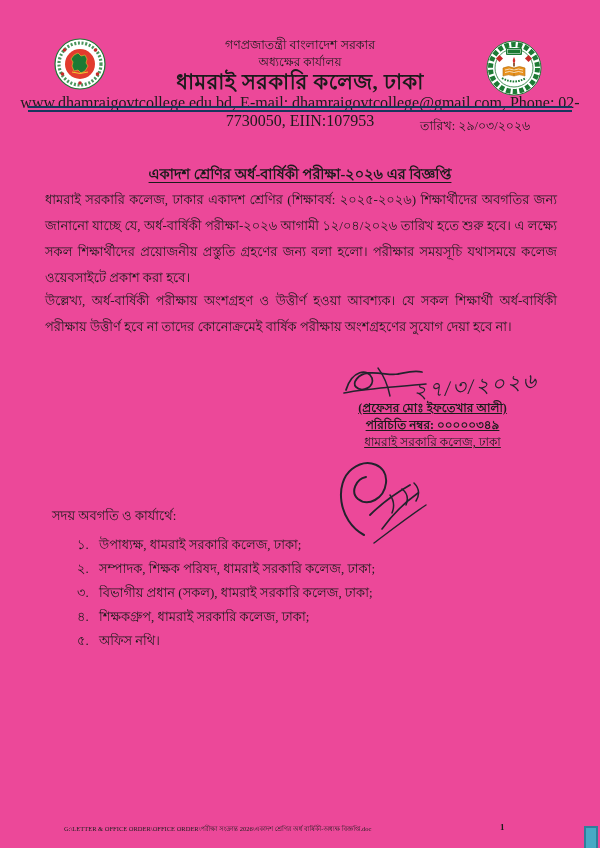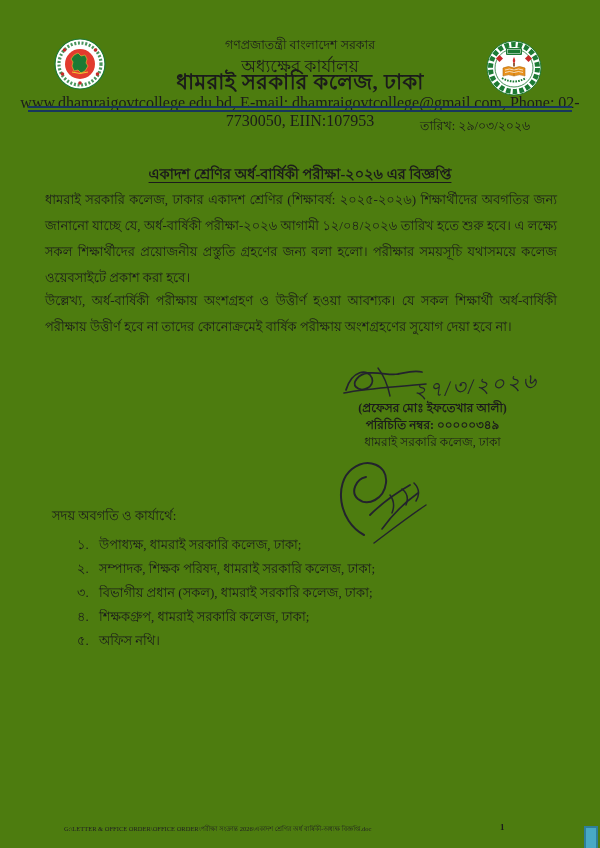--- a/index.html
+++ b/index.html
@@ -1,28 +1,28 @@
 <!DOCTYPE html>
 <html><head>
 <meta charset="utf-8">
 <style>
   * { margin: 0; padding: 0; box-sizing: border-box; }
   html, body { background: #888; }
   .page {
     position: relative;
     width: 600px; height: 848px;
-    background: #4d7c0f;
+    background: #ec4899;
     font-family: "Liberation Serif", "DejaVu Serif", serif;
     color: #1b1b1b;
     overflow: hidden;
     margin: 0 auto;
   }
   
   .hdr-line1 { position: absolute; top: 36px; left: 0; width: 100%; text-align: center; font-size: 12.5px; }
-  .hdr-line2 { position: absolute; top: 53px; left: 0; width: 100%; text-align: center; font-size: 17px; }
+  .hdr-line2 { position: absolute; top: 53px; left: 0; width: 100%; text-align: center; font-size: 12px; }
   .hdr-college { position: absolute; top: 66px; left: 0; width: 100%; text-align: center; font-size: 21px; font-weight: bold; letter-spacing: .5px; }
   .hdr-contact { position: absolute; top: 94px; left: 0; width: 100%; text-align: center; font-size: 16px; }
   .seal { position: absolute; top: 38px; }
   .seal.left { left: 54px; }
   .seal.right { left: 486px; top: 40px; }
   .rule {
     position: absolute; top: 106px; left: 28px; width: 544px; height: 6px;
     border-top: 2px solid #17365d; border-bottom: 2px solid #17365d;
   }
   .date-line { position: absolute; top: 117px; left: 420px; width: 140px; font-size: 12.5px; }
@@ -38,21 +38,21 @@
   }
   .para.p1 { top: 187px; }
   .para.p2 { top: 288px; }
   
   .sig-scribble1 { position: absolute; left: 338px; top: 360px; }
   .sig-date-hand {
     position: absolute; left: 413px; top: 370px;
     font-size: 21px; color: #23232d; transform: rotate(-5deg);
     letter-spacing: 2px; font-style: italic; white-space: nowrap;
   }
-  .sig-block { position: absolute; left: 325px; top: 400px; width: 215px; text-align: center; }
+  .sig-block { position: absolute; left: 325px; top: 400px; width: 215px; text-align: center; text-decoration: underline; }
   .sig-name { font-size: 12px; font-weight: bold; line-height: 17px; }
   .sig-id   { font-size: 12px; font-weight: bold; line-height: 17px; }
   .sig-role { font-size: 12px; line-height: 17px; }
   .sig-org  { font-size: 12px; line-height: 17px; }
   .sig-scribble2 { position: absolute; left: 330px; top: 455px; }
   
   .dist { position: absolute; left: 52px; top: 506px; width: 420px; }
   .dist-heading { font-size: 13px; margin-bottom: 6px; }
   .dist-row { display: flex; font-size: 13px; line-height: 24px; padding-left: 25px; }
   .dist-num { width: 22px; flex: 0 0 22px; }

